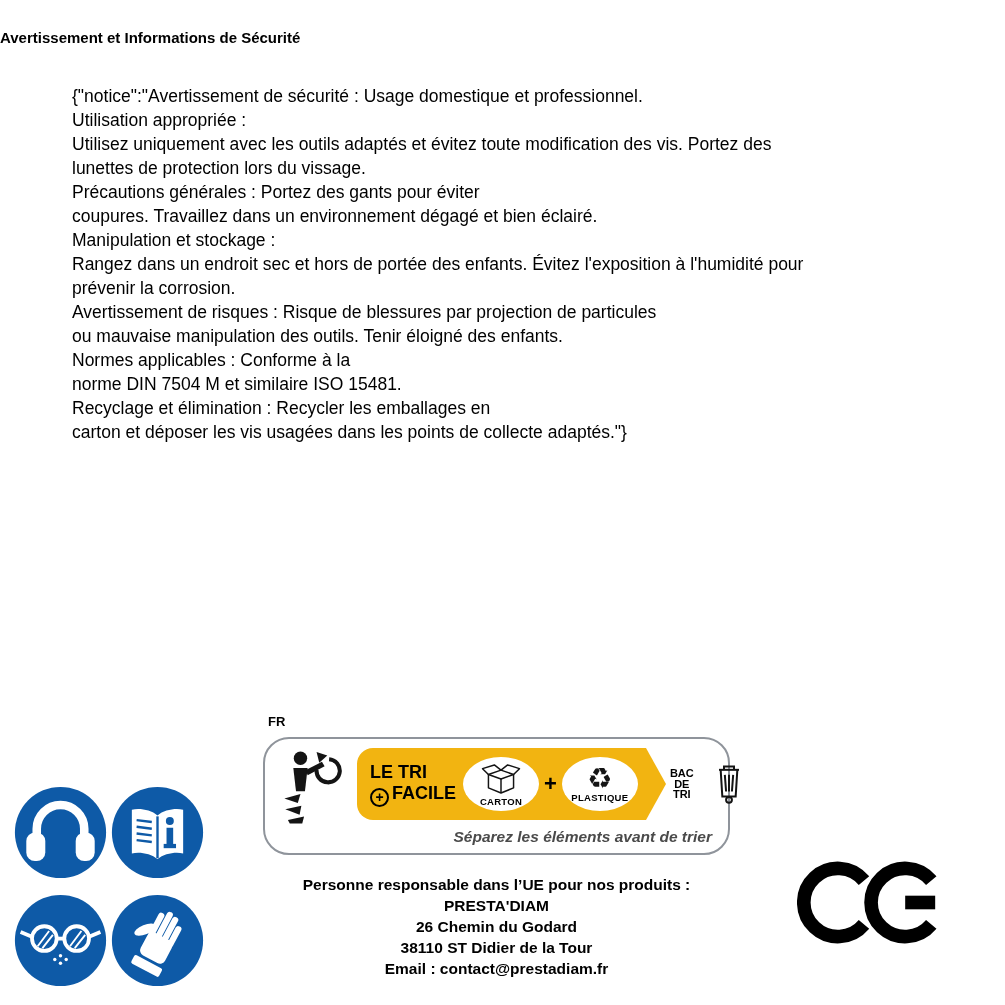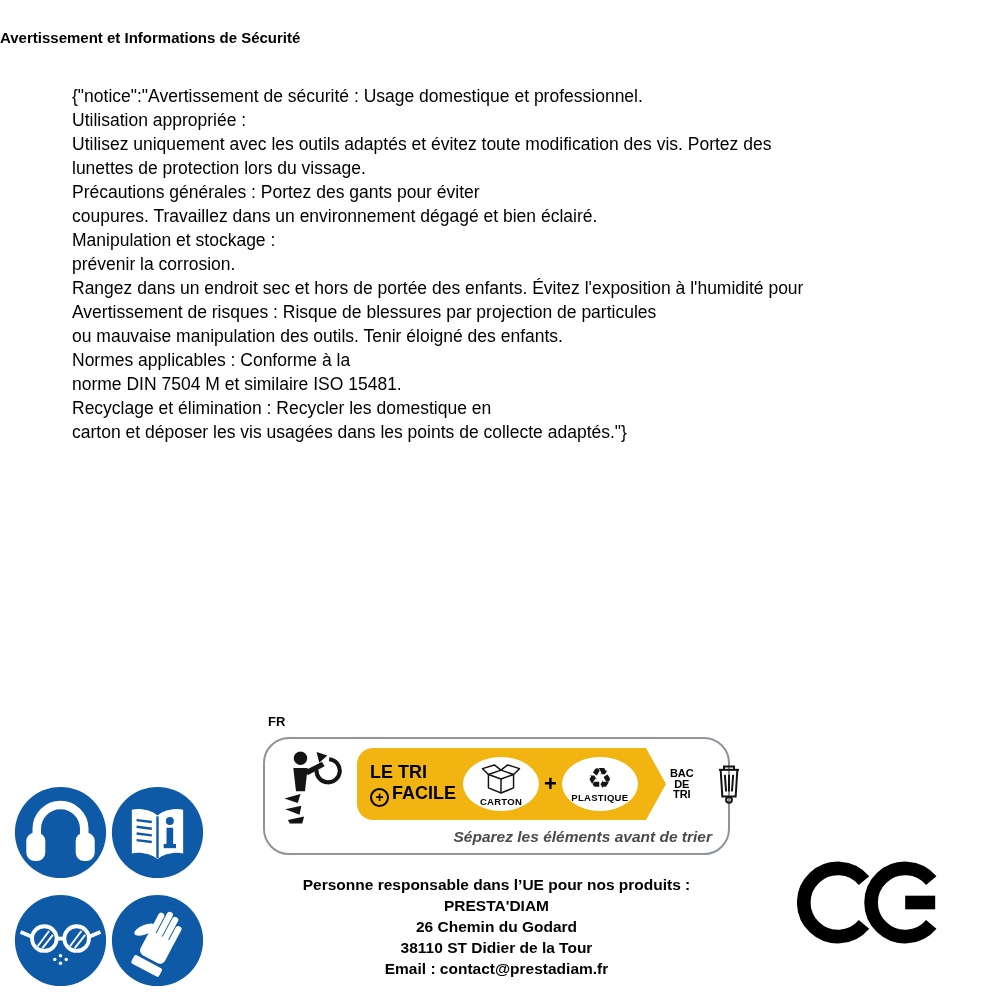--- a/index.html
+++ b/index.html
@@ -58,27 +58,27 @@
   <h1 class="title">Avertissement et Informations de Sécurité</h1>
 
   <div class="notice">
     <div>{"notice":"Avertissement de sécurité : Usage domestique et professionnel.</div>
     <div>Utilisation appropriée :</div>
     <div>Utilisez uniquement avec les outils adaptés et évitez toute modification des vis. Portez des</div>
     <div>lunettes de protection lors du vissage.</div>
     <div>Précautions générales : Portez des gants pour éviter</div>
     <div>coupures. Travaillez dans un environnement dégagé et bien éclairé.</div>
     <div>Manipulation et stockage :</div>
+    <div>Rangez dans un endroit sec et hors de portée des enfants. Évitez l'exposition à l'humidité pour</div>
     <div>prévenir la corrosion.</div>
-    <div>Rangez dans un endroit sec et hors de portée des enfants. Évitez l'exposition à l'humidité pour</div>
     <div>Avertissement de risques : Risque de blessures par projection de particules</div>
     <div>ou mauvaise manipulation des outils. Tenir éloigné des enfants.</div>
     <div>Normes applicables : Conforme à la</div>
     <div>norme DIN 7504 M et similaire ISO 15481.</div>
-    <div>Recyclage et élimination : Recycler les domestique en</div>
+    <div>Recyclage et élimination : Recycler les emballages en</div>
     <div>carton et déposer les vis usagées dans les points de collecte adaptés."}</div>
   </div>
 
   <div class="signs">
     <svg width="95" height="95" viewBox="0 0 100 100">
       <circle cx="50" cy="50" r="48" fill="#0E5AA7"></circle>
       <path d="M25 62 L25 46 A25 25 0 0 1 75 46 L75 62" stroke="#fff" stroke-width="9" fill="none"></path>
       <rect x="14" y="50" width="20" height="30" rx="9" fill="#fff"></rect>
       <rect x="66" y="50" width="20" height="30" rx="9" fill="#fff"></rect>
     </svg>

